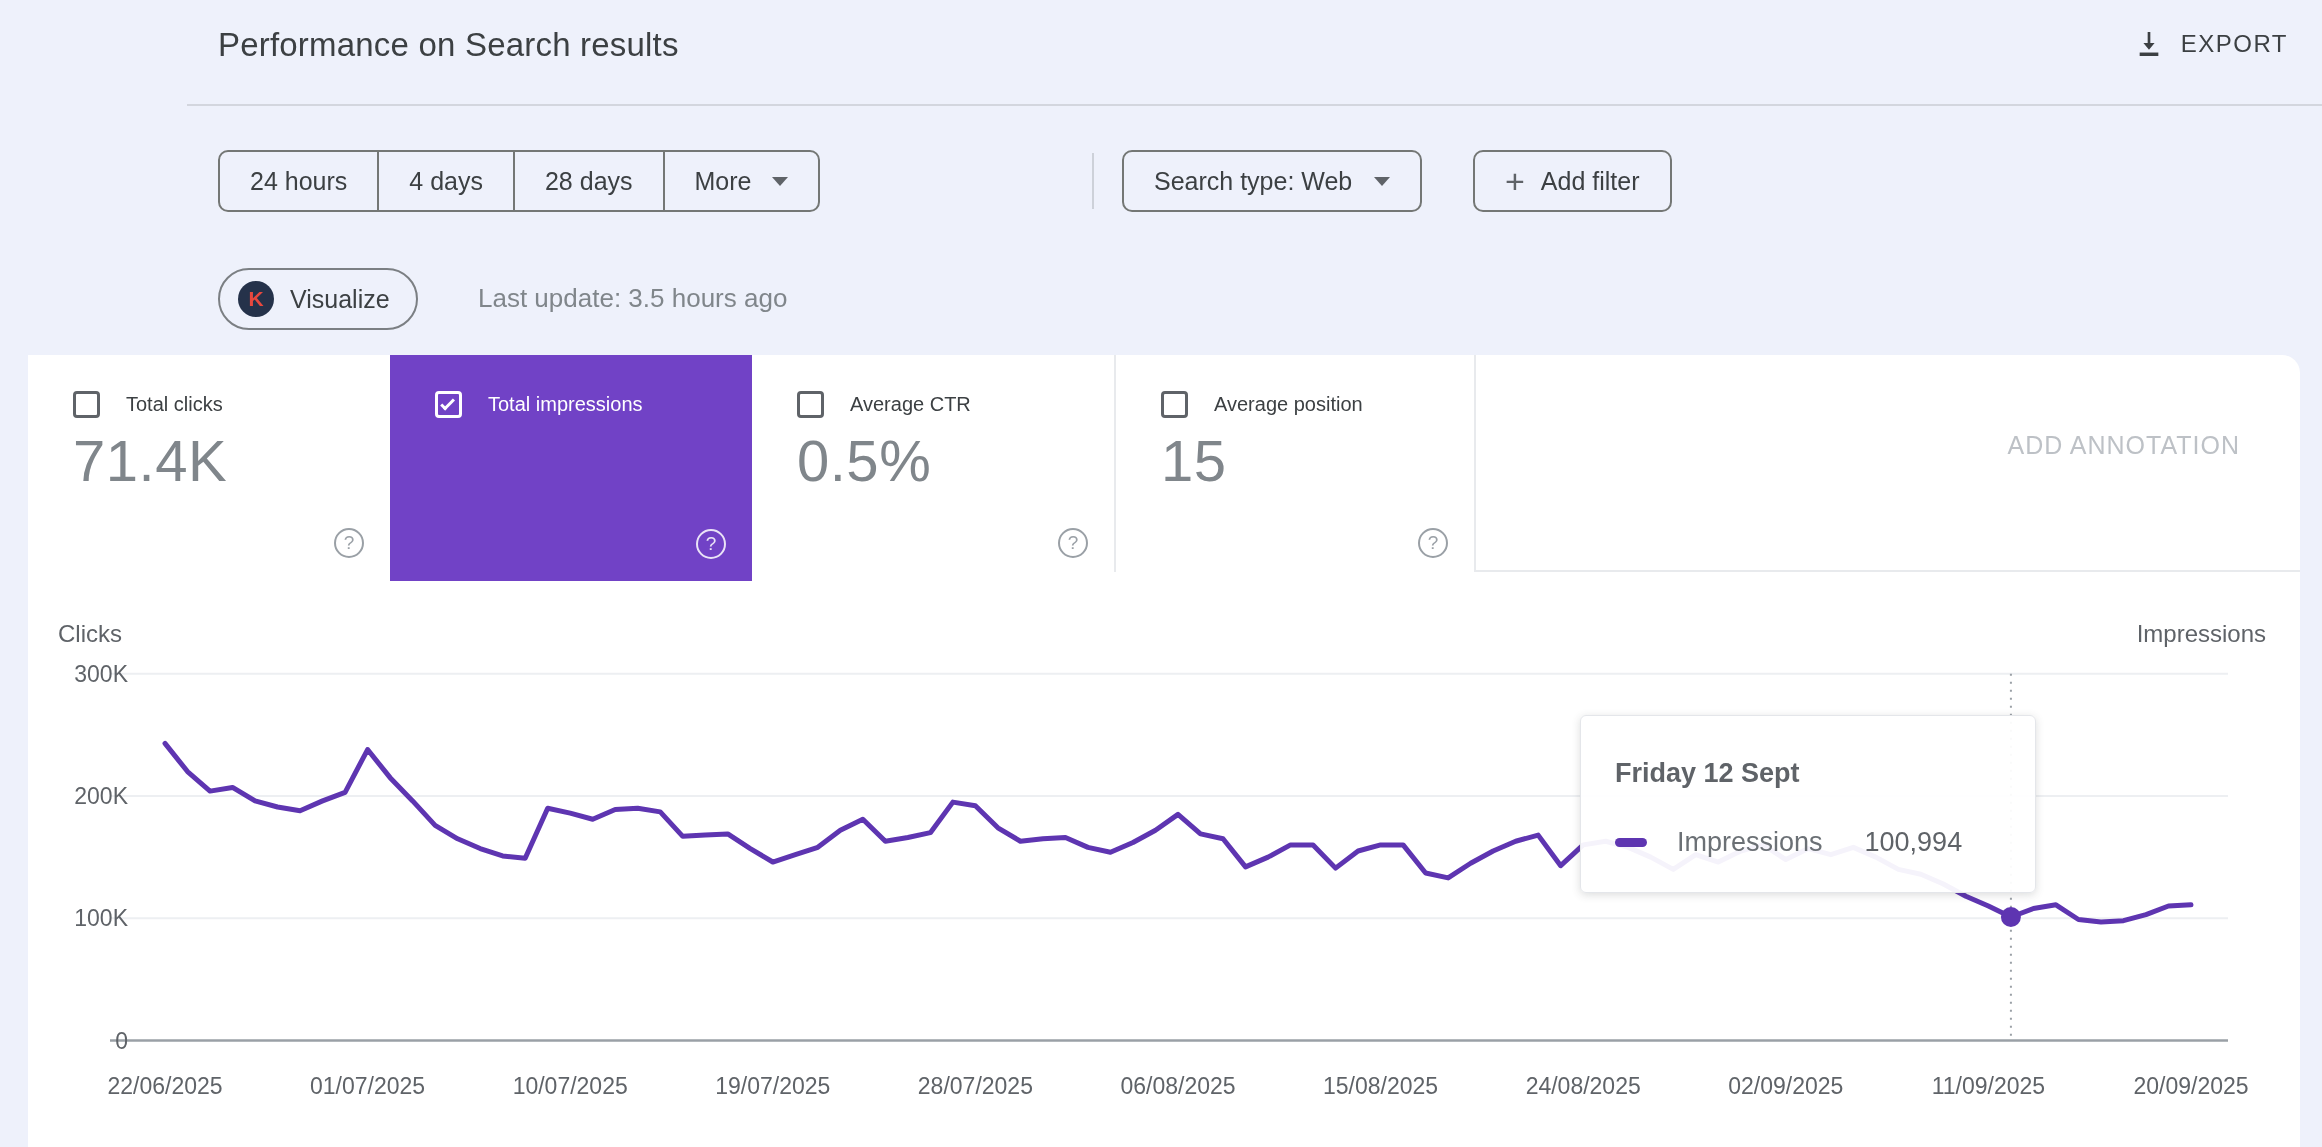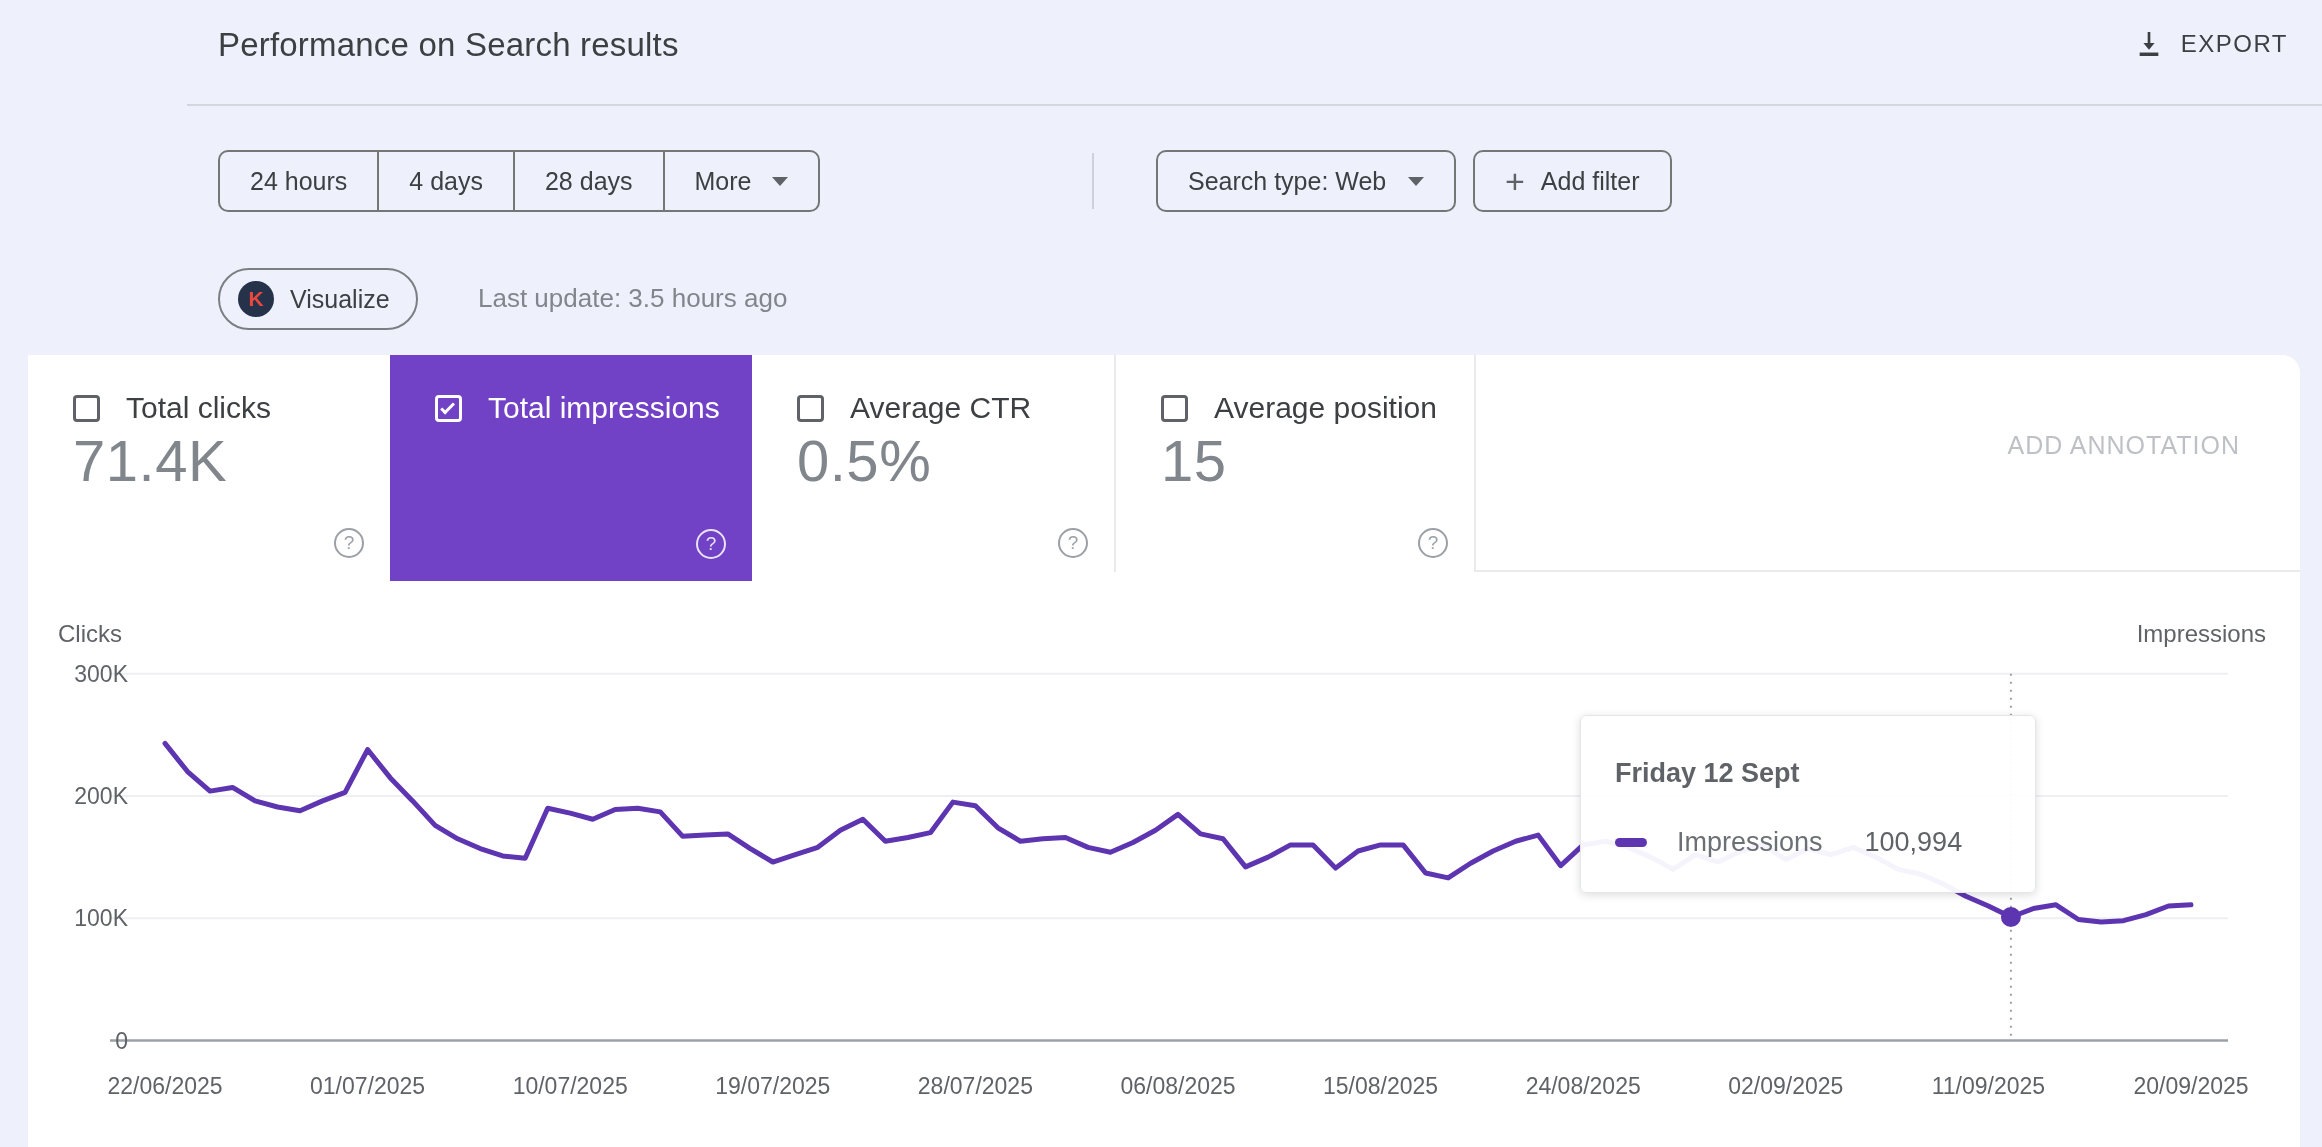--- a/index.html
+++ b/index.html
@@ -56,21 +56,21 @@
     border-left: 8px solid transparent; border-right: 8px solid transparent;
     border-top: 9px solid #5f6368; margin-left: 6px;
   }
   .filter-vdivider { left: 1092px; top: 153px; height: 56px; width: 2px; background: #cdd1d9; }
   .outline-btn {
     height: 62px; display: flex; align-items: center; gap: 16px;
     border: 2px solid #747775; border-radius: 10px;
     padding: 0 30px; font-size: 25px; color: #3c4043; cursor: pointer;
     white-space: nowrap;
   }
-  .search-type-btn { left: 1156px; top: 150px; }
+  .search-type-btn { left: 1122px; top: 150px; }
   .add-filter-btn { left: 1473px; top: 150px; }
   .plus-icon { font-size: 34px; color: #5f6368; line-height: 30px; font-weight: 400; }
 
   
   .visualize-btn {
     left: 218px; top: 268px; height: 62px;
     display: flex; align-items: center; gap: 16px;
     border: 2px solid #7b7f83; border-radius: 32px;
     padding: 0 26px 0 18px; cursor: pointer; font-size: 25px; color: #3c4043;
   }
@@ -102,21 +102,21 @@
   .checkbox {
     width: 27px; height: 27px; border: 3px solid #5f6368; border-radius: 4px;
     display: flex; align-items: center; justify-content: center; background: transparent;
   }
   .metric-card.c2 .checkbox { border-color: #ffffff; }
   .cb-check {
     display: inline-block; width: 14px; height: 7px;
     border-left: 3px solid #fff; border-bottom: 3px solid #fff;
     transform: rotate(-45deg) translateY(-2px);
   }
-  .card-label { font-size: 30px; color: #3c4043; white-space: nowrap; }
+  .card-label { font-size: 20px; color: #3c4043; white-space: nowrap; }
   .metric-card.c2 .card-label { color: #ffffff; }
   .card-value { position: absolute; left: 45px; top: 72px; font-size: 58px; color: #80868b; letter-spacing: 0.5px; }
   .metric-card.c2 .card-value { color: #ffffff; }
   .help-icon {
     position: absolute; right: 26px; bottom: 14px;
     width: 30px; height: 30px; border: 2px solid #9aa0a6; border-radius: 50%;
     color: #9aa0a6; font-size: 19px; display: flex; align-items: center; justify-content: center;
   }
   .metric-card.c2 .help-icon { border-color: rgba(255,255,255,0.85); color: rgba(255,255,255,0.85); bottom: 22px; }
   .add-annotation {

